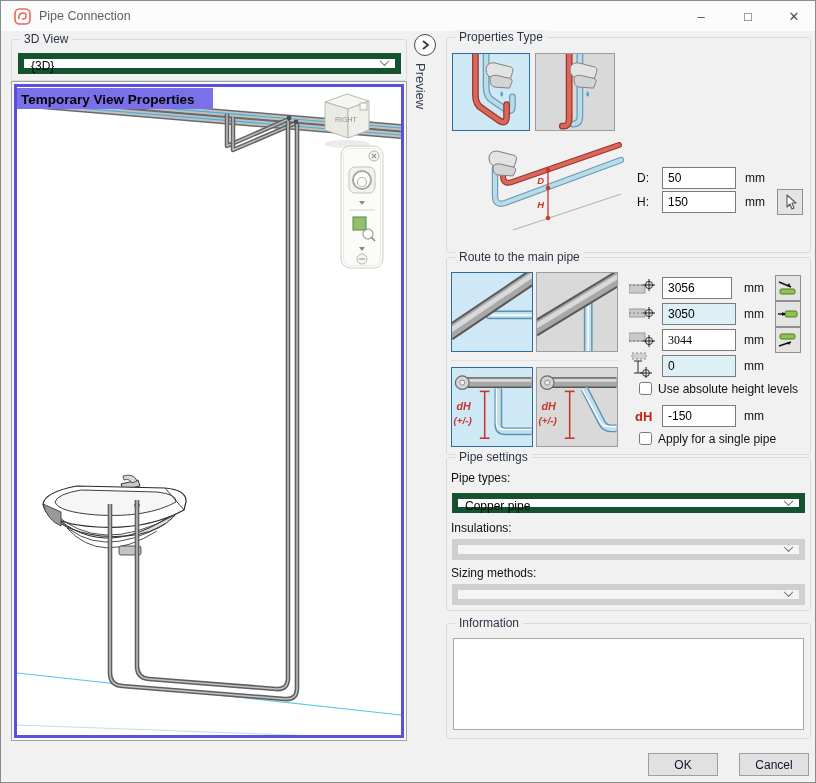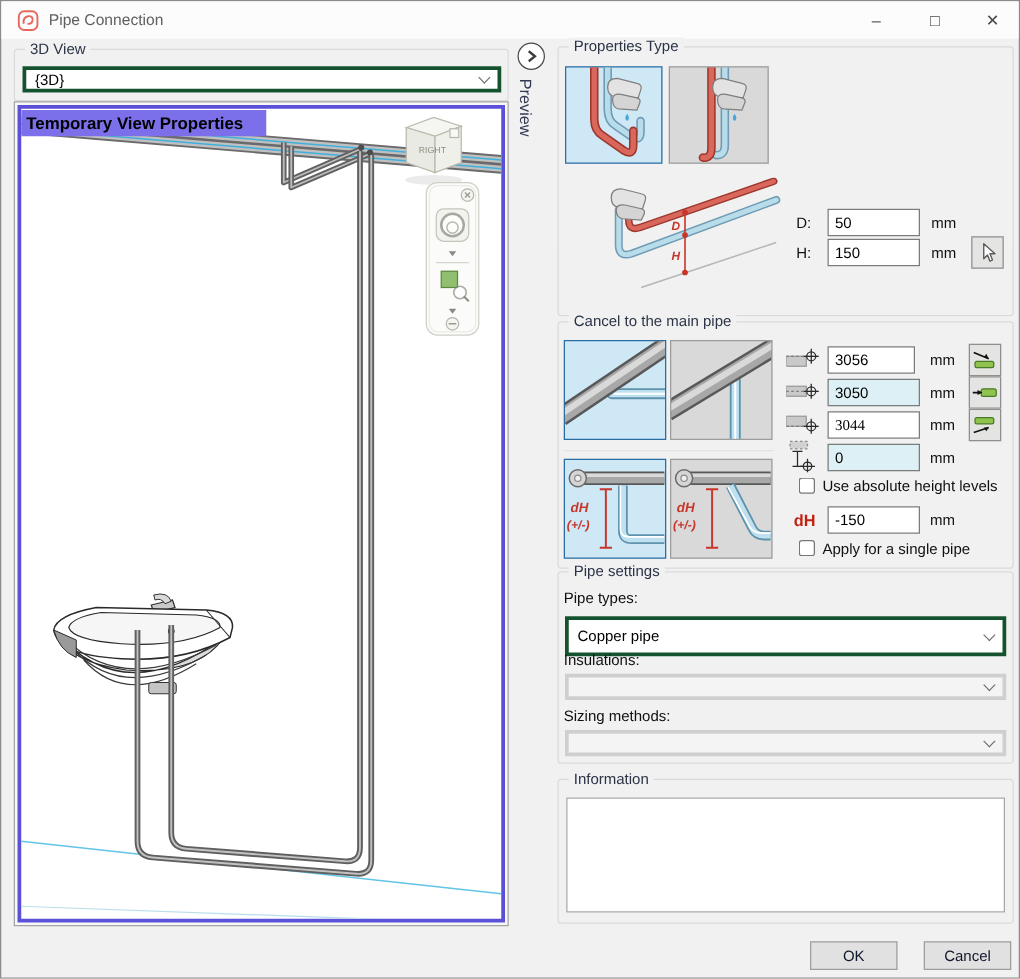--- a/index.html
+++ b/index.html
@@ -8,21 +8,21 @@
   #titlebar{position:absolute;left:0;top:0;width:100%;height:30px;background:#fcfcfc;}
   #title-text{position:absolute;left:38px;top:8px;font-size:12.5px;color:#5f5f5f;}
   .win-btn{position:absolute;top:2px;width:36px;height:26px;display:flex;align-items:center;justify-content:center;color:#4a4a4a;font-size:13px;cursor:pointer;background:transparent;border:none;}
   
   .gb{position:absolute;border:1px solid #dadada;border-radius:3px;box-sizing:border-box;}
   .gb>.cap{position:absolute;top:-8px;left:8px;background:#f1f1f1;padding:0 4px;font-size:12px;color:#2b3446;white-space:nowrap;}
   .lbl{position:absolute;font-size:12px;color:#101010;white-space:nowrap;}
   .red{color:#c11f10;font-weight:bold;}
   .field{position:absolute;box-sizing:border-box;border:1px solid #7b7b7b;font-family:"Liberation Sans",sans-serif;font-size:12px;padding:1px 5px;background:#fff;color:#000;}
   .field.ro{background:#ddf0f5;}
-  .combo{position:absolute;box-sizing:border-box;background:#fff;border:3px solid #14532d;display:flex;align-items:center;justify-content:space-between;padding:0 7px;font-size:12px;color:#000;cursor:pointer;}
+  .combo{position:absolute;box-sizing:border-box;background:#fff;border:6px solid #14532d;display:flex;justify-content:space-between;padding:0 7px;font-size:12px;color:#000;cursor:pointer;}
   .combo.disabled{background:#f4f4f4;border-color:#cfcfcf;}
   .chev{width:6px;height:6px;border-right:1.4px solid #6f6f6f;border-bottom:1.4px solid #6f6f6f;transform:rotate(45deg) translate(-1px,-1px);}
   .imgbtn{position:absolute;box-sizing:border-box;padding:0;cursor:pointer;}
   .imgbtn.sel{background:#cfe8f6;border:1px solid #2a6da3;}
   .imgbtn.uns{background:#d9d9d9;border:1px solid #9c9c9c;}
   .toolbtn{position:absolute;width:26px;height:26px;background:#e4e4e2;border:1px solid #8f8f8f;display:flex;align-items:center;justify-content:center;box-sizing:border-box;cursor:pointer;padding:0;}
   .chk{position:absolute;width:13px;height:13px;margin:0;}
   .pushbtn{position:absolute;width:70px;height:23px;background:#e1e1e1;border:1px solid #9e9e9e;font-family:"Liberation Sans",sans-serif;font-size:12px;color:#0f172a;cursor:pointer;}
   
   #preview-outer{position:absolute;left:10px;top:80px;width:394px;height:658px;border:1px solid #a3a3a3;background:#f8f8f8;}
@@ -222,21 +222,21 @@
     <span class="lbl" style="left:298px;top:157px;">mm</span>
 
     <button class="toolbtn" style="left:330px;top:151px;">
       <svg width="16" height="18" viewBox="0 0 16 18">
         <path d="M5 2 L5 14 L8 11 L10 16 L12 15 L10 10 L14 10 Z" fill="#fdfdfd" stroke="#5a5a5a" stroke-width="1.1" stroke-linejoin="round"></path>
       </svg>
     </button>
   </div>
 
   <div class="gb" style="left:445px;top:256px;width:365px;height:198px;">
-    <span class="cap">Cancel to the main pipe</span>
+    <span class="cap">Route to the main pipe</span>
 
     <button class="imgbtn sel" style="left:4px;top:14px;width:82px;height:80px;">
       <svg width="80" height="78" viewBox="0 0 81 80">
         <g fill="none" stroke-linecap="round">
           <path d="M38 43 L81 43" stroke="#5f93ad" stroke-width="9"></path>
           <path d="M38 43 L81 43" stroke="#bfe0ee" stroke-width="6"></path>
           <path d="M40 43 L81 43" stroke="#ffffff" stroke-width="1.6"></path>
         </g>
         <g fill="none">
           <path d="M-4 62 L85 2" stroke="#585858" stroke-width="16"></path>
@@ -380,21 +380,21 @@
     <span class="lbl" style="left:297px;top:151px;">mm</span>
 
     <input type="checkbox" class="chk" style="left: 192px; top: 174px;">
     <span class="lbl" style="left:211px;top:174px;">Apply for a single pipe</span>
   </div>
 
   <div class="gb" style="left:445px;top:456px;width:365px;height:154px;">
     <span class="cap">Pipe settings</span>
 
     <span class="lbl" style="left:4px;top:13px;">Pipe types:</span>
-    <div class="combo" style="left:5px;top:35px;width:353px;height:32px;">
+    <div class="combo" style="left:5px;top:35px;width:353px;height:20px;">
       <span>Copper pipe</span>
       <span class="chev"></span>
     </div>
 
     <span class="lbl" style="left:4px;top:63px;">Insulations:</span>
     <div class="combo disabled" style="left:5px;top:81px;width:353px;height:21px;">
       <span></span>
       <span class="chev"></span>
     </div>
 

